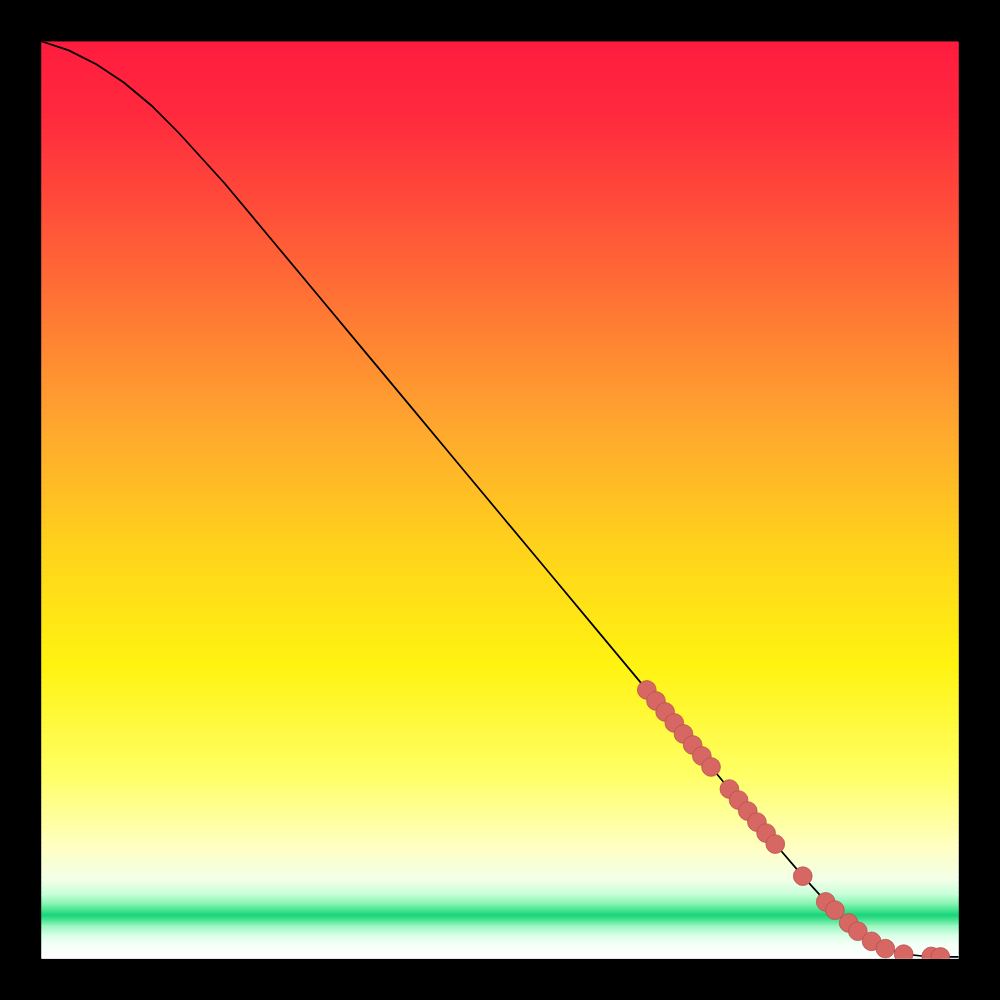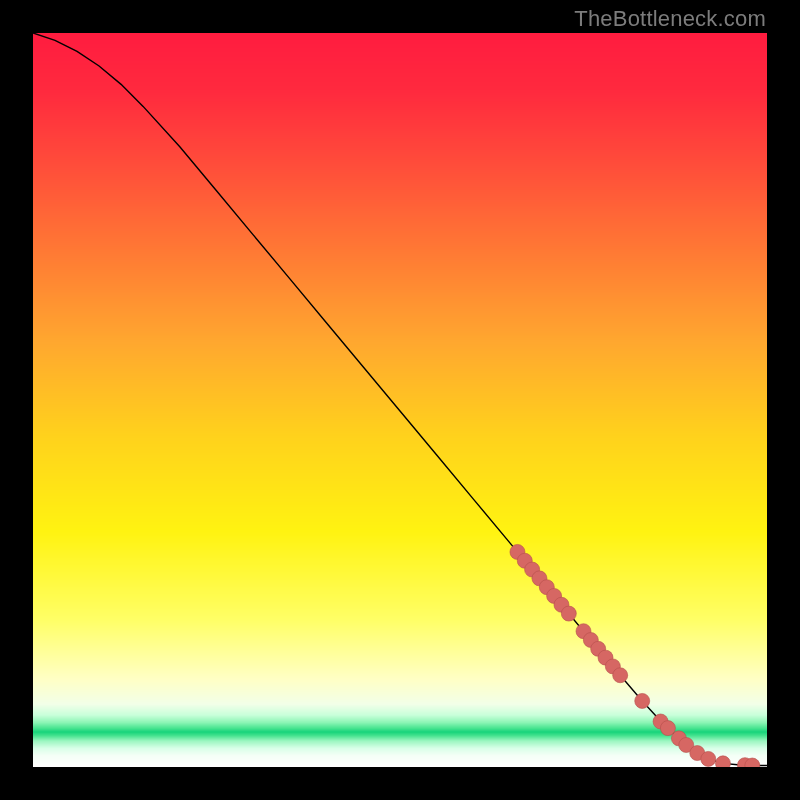--- a/index.html
+++ b/index.html
@@ -825,14 +825,13 @@
           <circle cx="645.92" cy="705.37" r="7.5" class="marker"></circle>
           <circle cx="653.26" cy="711.98" r="7.5" class="marker"></circle>
           <circle cx="664.27" cy="720.05" r="7.5" class="marker"></circle>
           <circle cx="675.28" cy="725.93" r="7.5" class="marker"></circle>
           <circle cx="689.96" cy="730.33" r="7.5" class="marker"></circle>
           <circle cx="711.98" cy="732.16" r="7.5" class="marker"></circle>
           <circle cx="719.32" cy="732.53" r="7.5" class="marker"></circle>
         </g>
     </svg>
   </div>
-  <div class="watermark">TheBottleneck.com</div>
 </div>
 
 </body></html>

